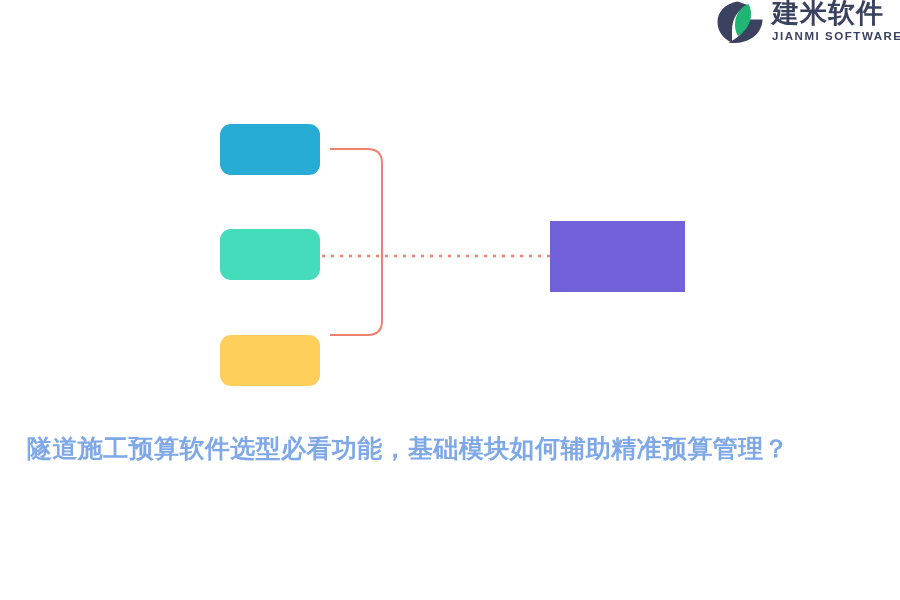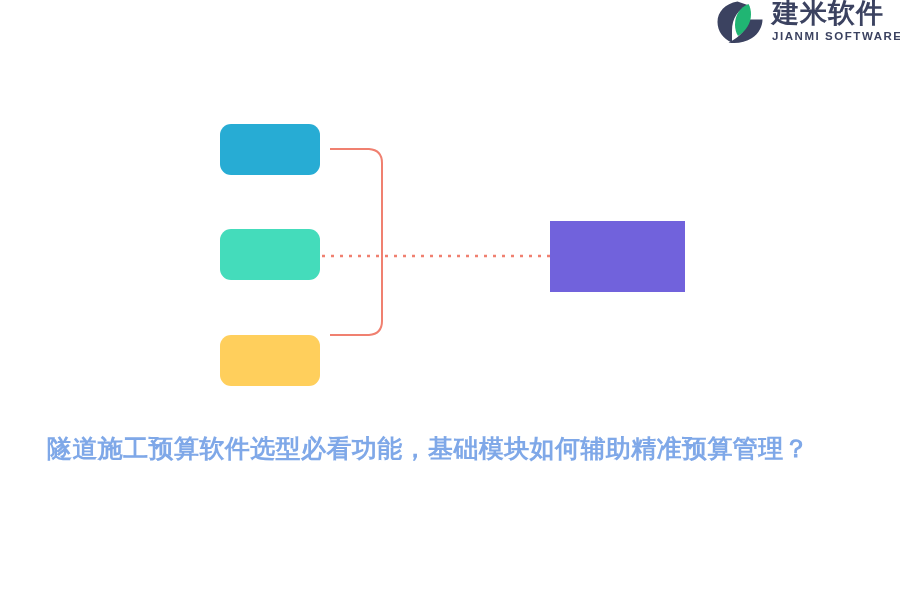--- a/index.html
+++ b/index.html
@@ -90,21 +90,20 @@
     position: absolute;
     left: 0;
     top: 432px;
     width: 816px;
     text-align: center;
     font-size: 25px;
     font-weight: bold;
     color: #7fa8e8;
     letter-spacing: 0.4px;
     white-space: nowrap;
-    margin-left: 20px;
   }
 </style>
 </head>
 <body>
 
 <div class="logo-area">
   <svg class="logo-mark" viewBox="0 0 48 44">
     <path d="M21.5 1.5 C9 3.5 1.5 12 1.5 22 C1.5 31 7 39 16 42.5 L16 31 C16 18 22 9 33 5.5 Z" fill="#3b4260"></path>
     <path d="M12.5 42.5 C20 44 29 42.5 36 38 C43 33.5 46.5 26 46.5 19.5 L31 19.5 C31 29 25 36.5 12.5 42.5 Z" fill="#3b4260"></path>
     <path d="M32.5 4 C24 7.5 19 15 19 24.5 C19 29 20 33 22 36 C30 31 35 23 35 14.5 C35 10.5 34.2 6.8 32.5 4 Z" fill="#20b573"></path>

